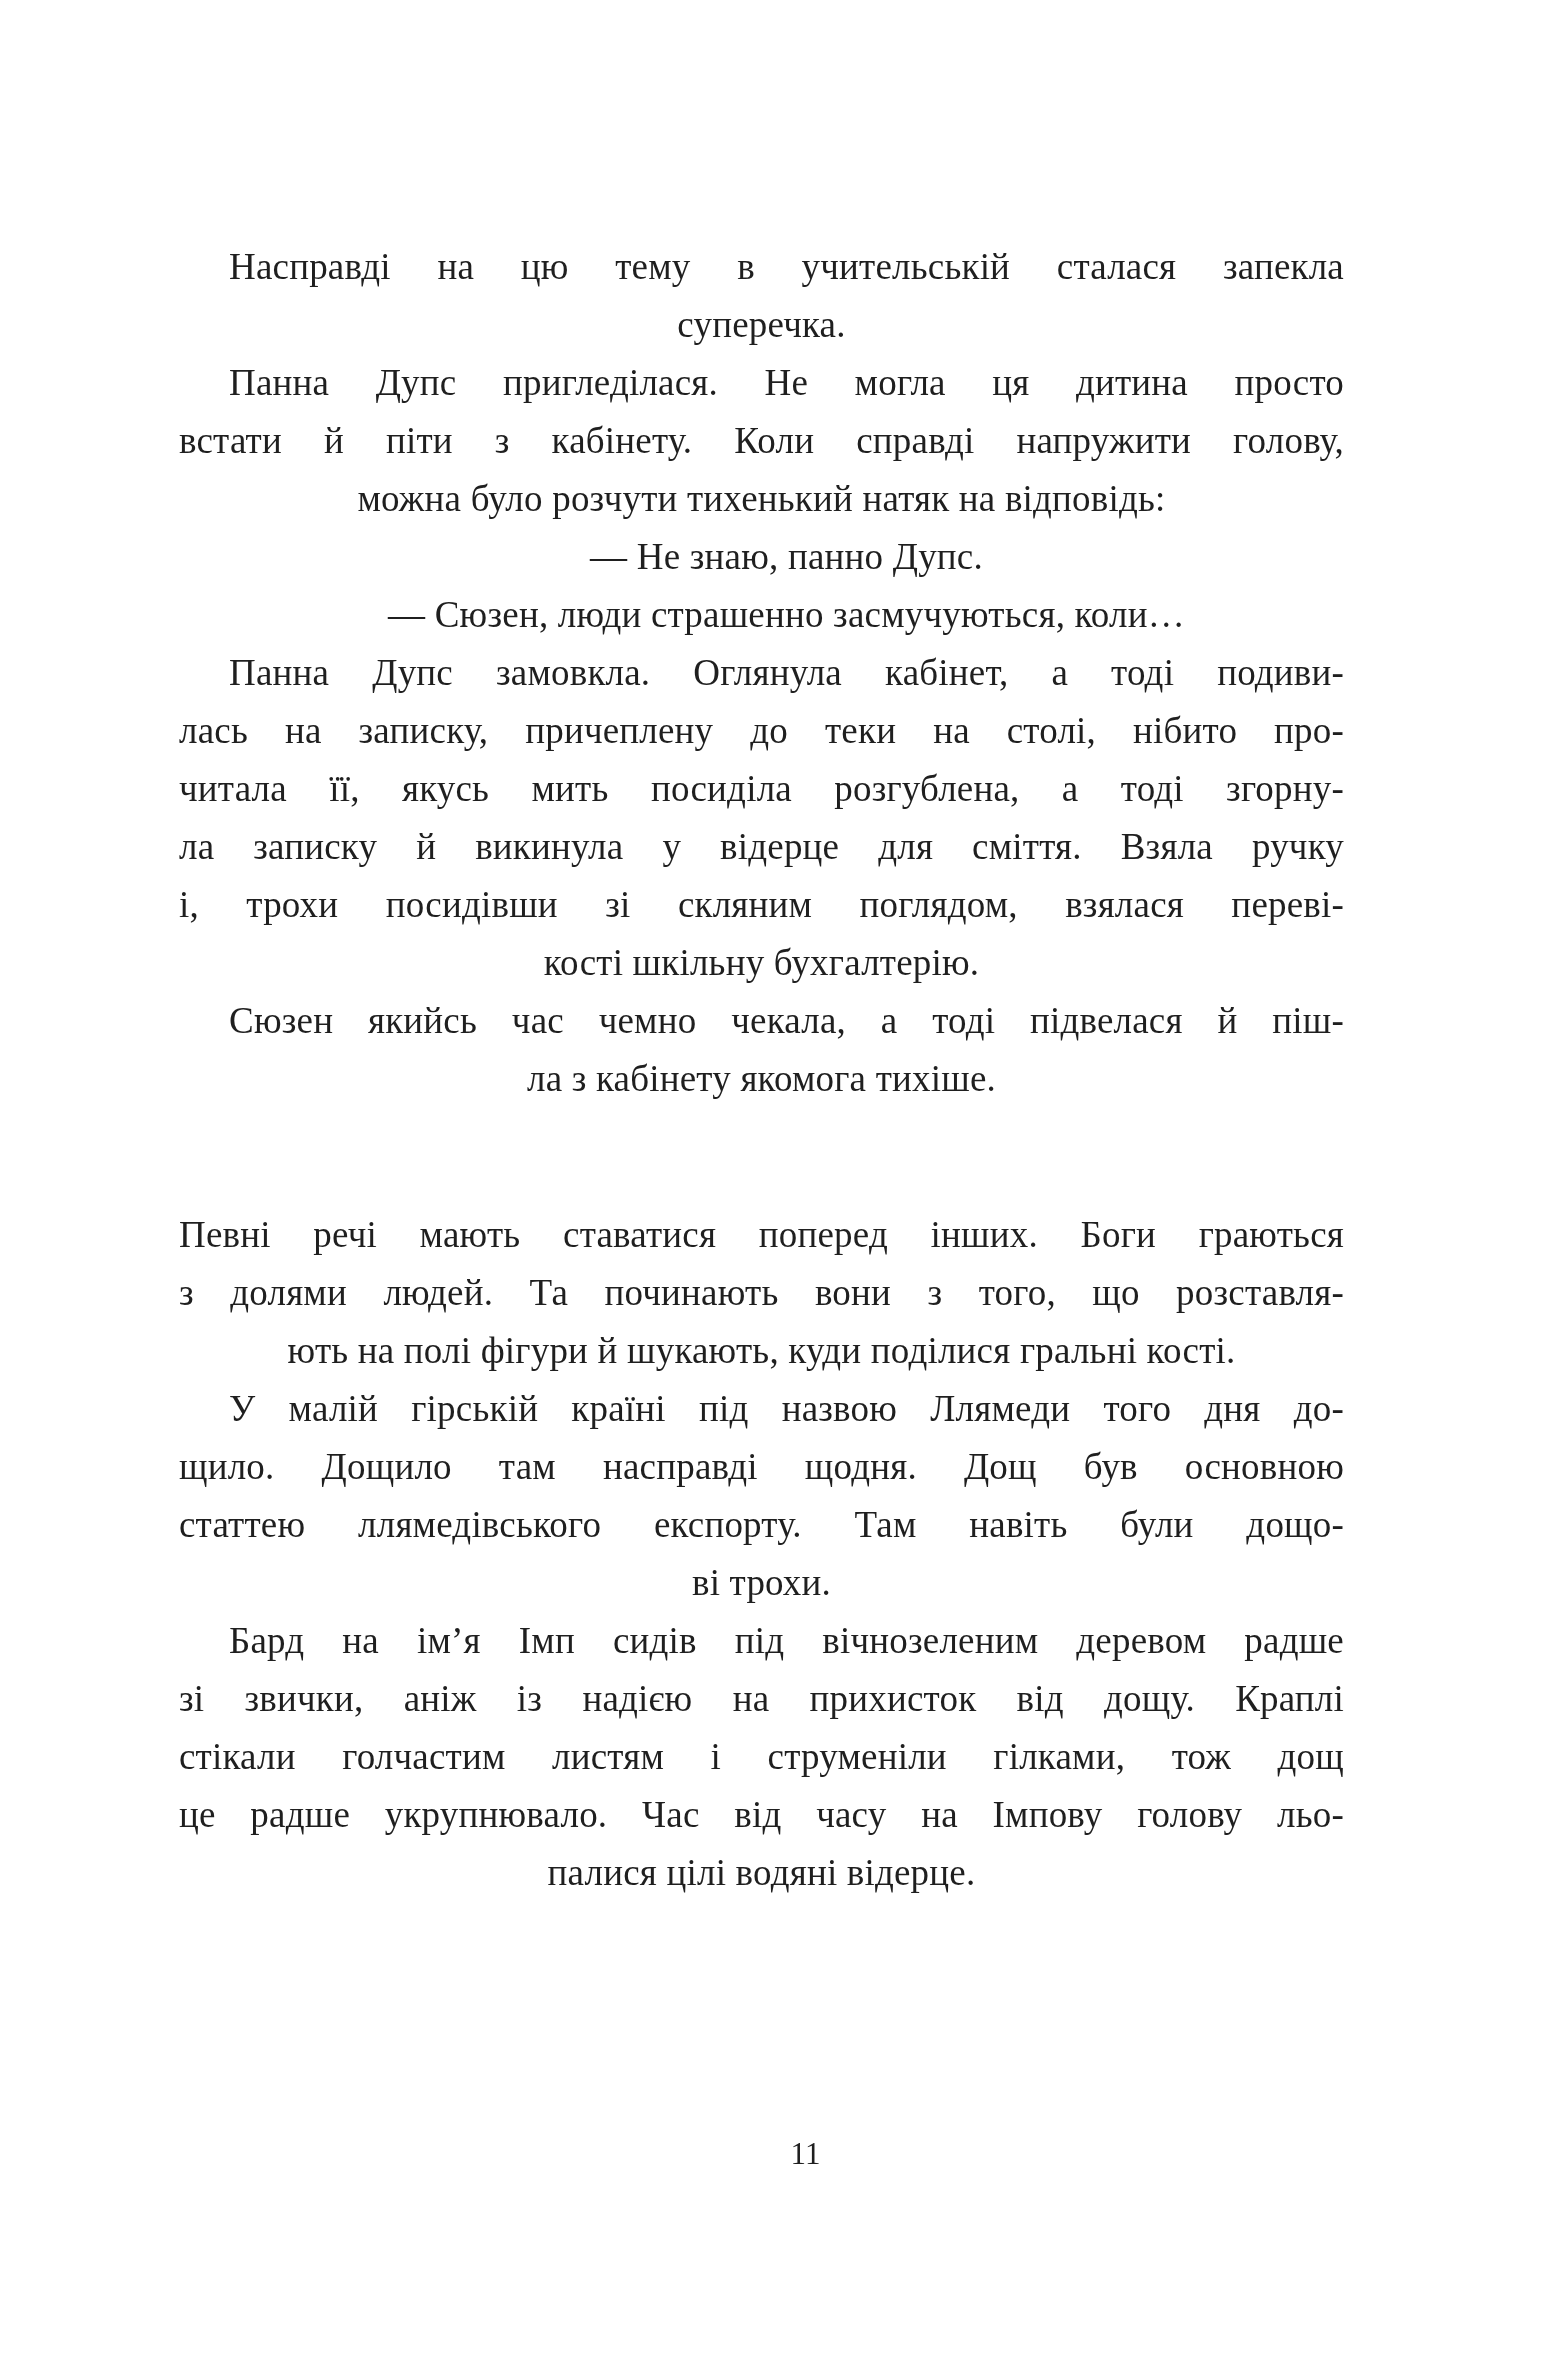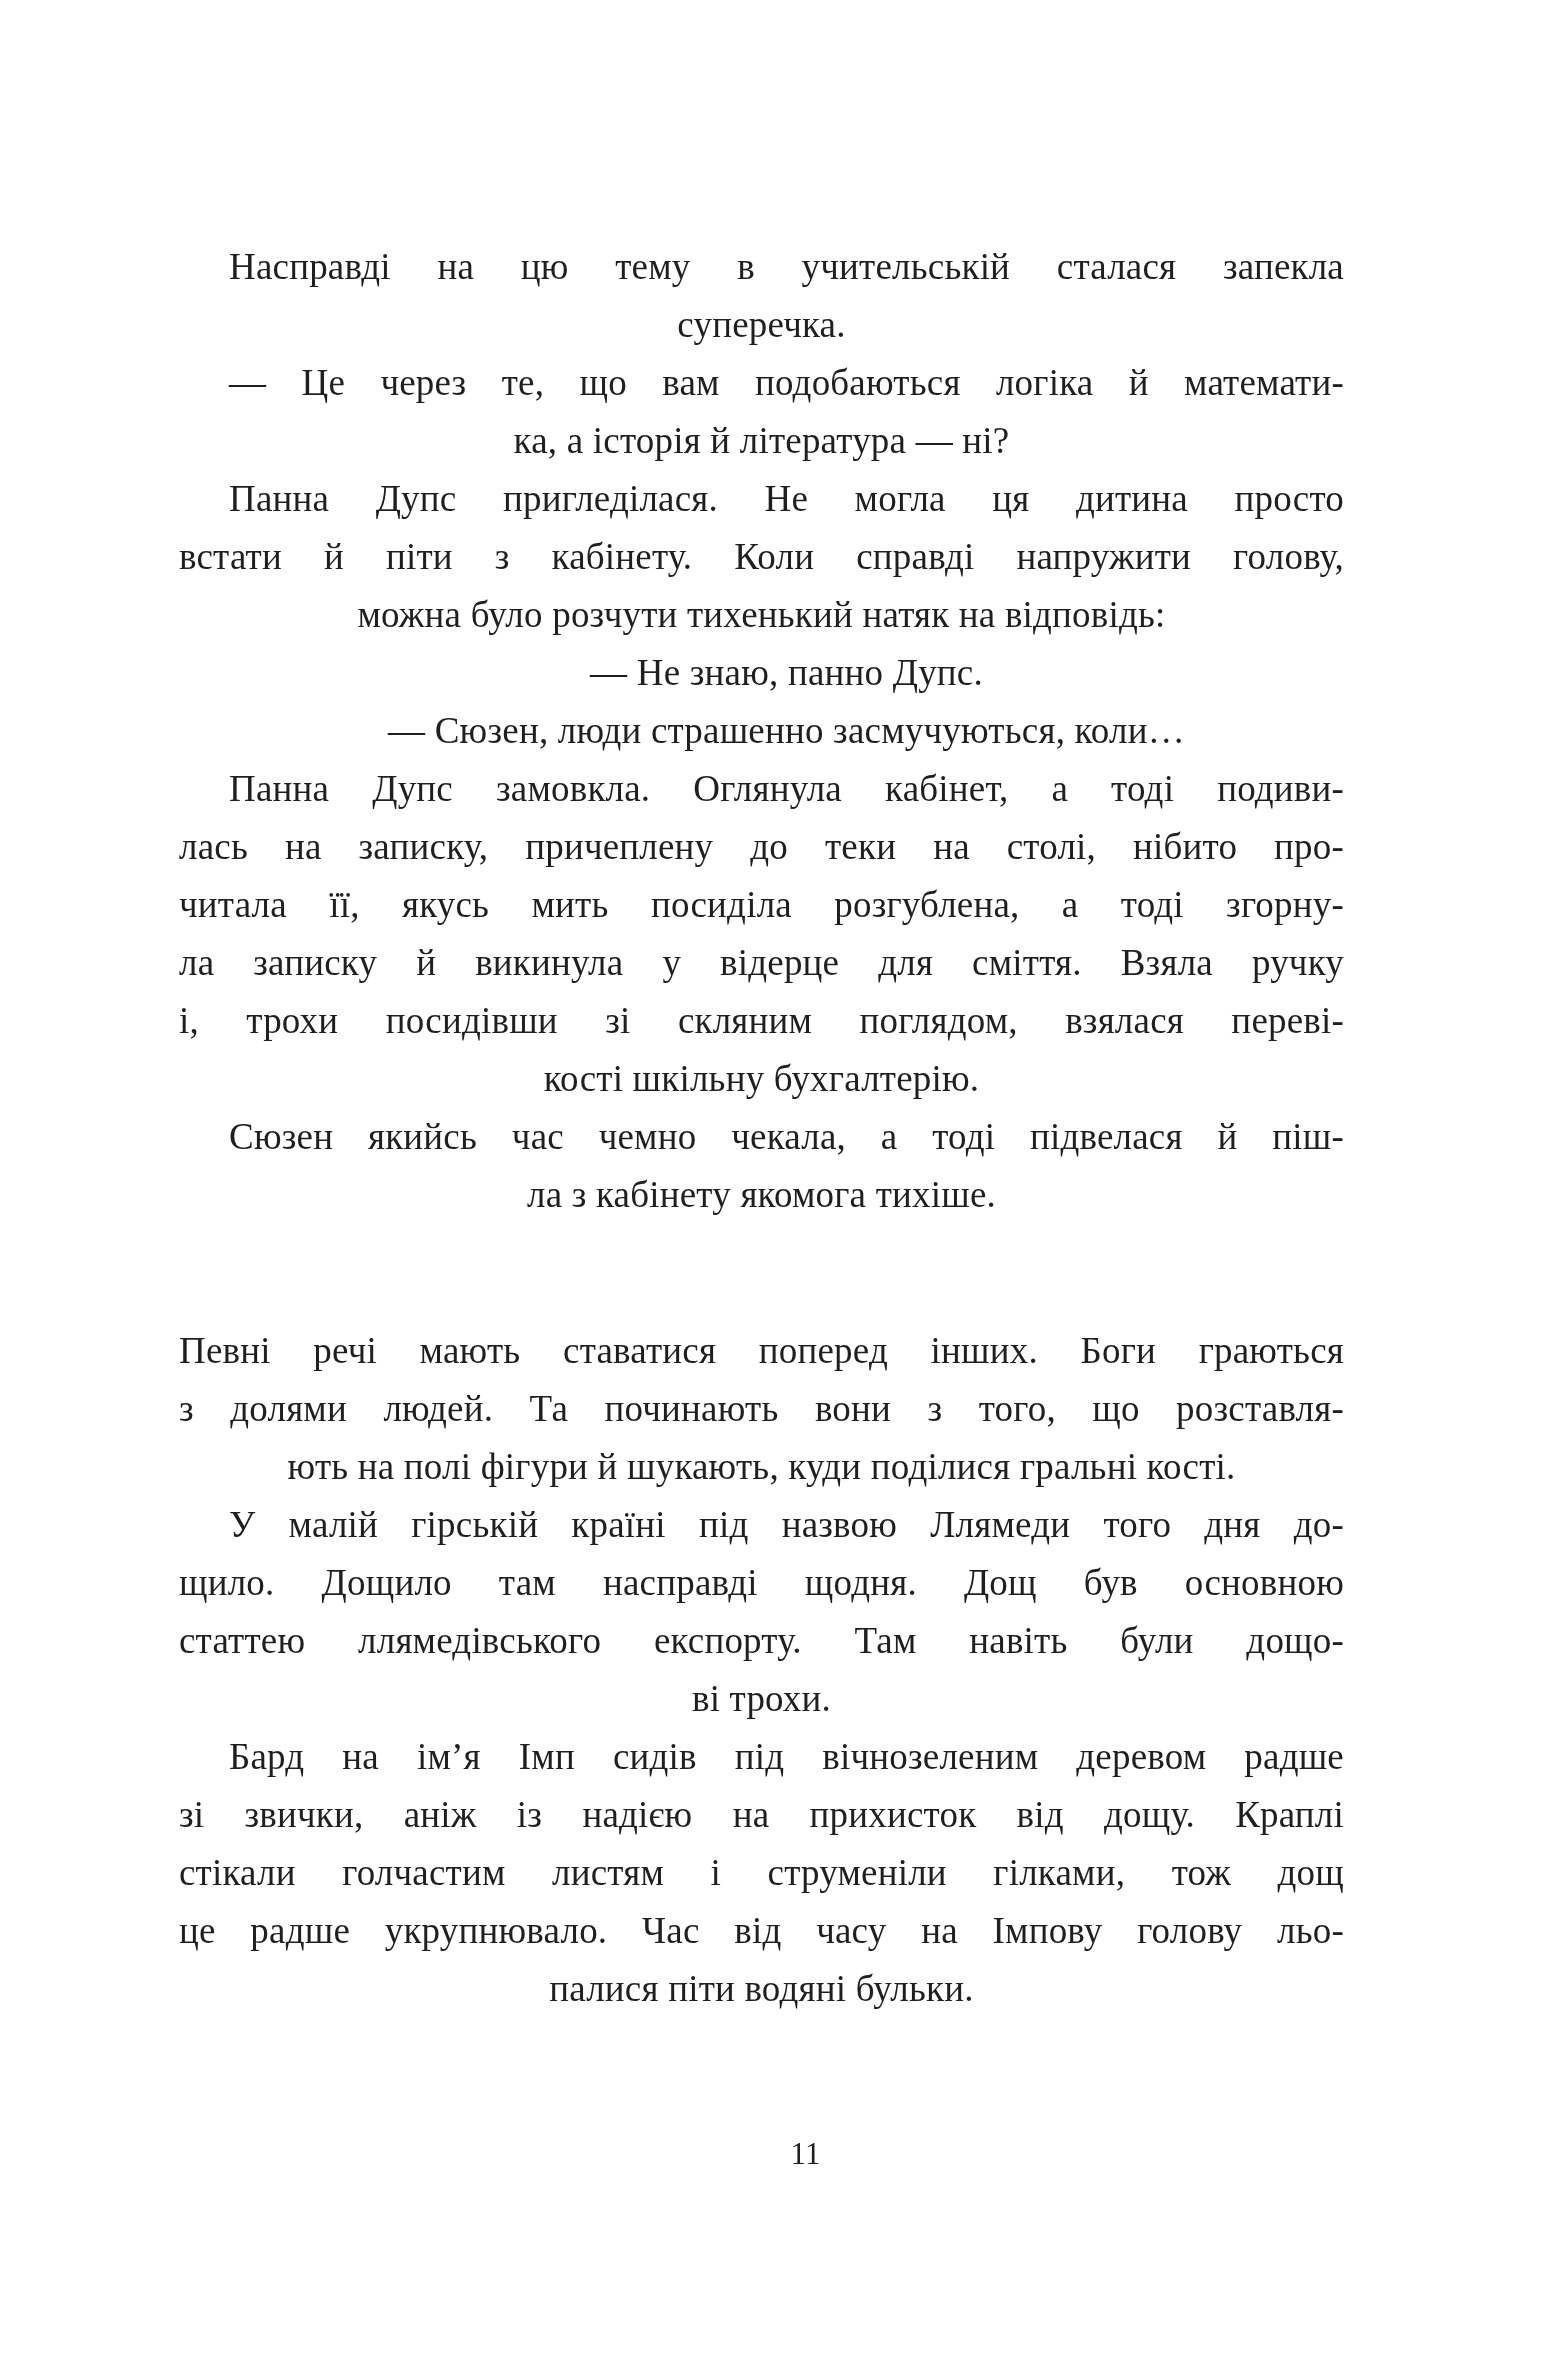--- a/index.html
+++ b/index.html
@@ -61,24 +61,20 @@
 </head>
 <body>
 
 <div class="page">
   <div class="text-block" id="paragraphs">
       <div class="paragraph">
         <div class="line fill indent">Насправді на цю тему в учительській сталася запекла</div>
         <div class="line">суперечка.</div>
       </div>
       <div class="paragraph">
-        <div class="line fill indent">— Це через те, що вам подобаються логіка й математи-</div>
-        <div class="line">ка, а історія й література — ні?</div>
-      </div>
-      <div class="paragraph">
         <div class="line fill indent">Панна Дупс пригледілася. Не могла ця дитина просто</div>
         <div class="line fill">встати й піти з кабінету. Коли справді напружити голову,</div>
         <div class="line">можна було розчути тихенький натяк на відповідь:</div>
       </div>
       <div class="paragraph">
         <div class="line indent">— Не знаю, панно Дупс.</div>
       </div>
       <div class="paragraph">
         <div class="line indent">— Сюзен, люди страшенно засмучуються, коли…</div>
       </div>
@@ -103,18 +99,18 @@
         <div class="line fill indent">У малій гірській країні під назвою Ллямеди того дня до-</div>
         <div class="line fill">щило. Дощило там насправді щодня. Дощ був основною</div>
         <div class="line fill">статтею ллямедівського експорту. Там навіть були дощо-</div>
         <div class="line">ві трохи.</div>
       </div>
       <div class="paragraph">
         <div class="line fill indent">Бард на ім’я Імп сидів під вічнозеленим деревом радше</div>
         <div class="line fill">зі звички, аніж із надією на прихисток від дощу. Краплі</div>
         <div class="line fill">стікали голчастим листям і струменіли гілками, тож дощ</div>
         <div class="line fill">це радше укрупнювало. Час від часу на Імпову голову льо-</div>
-        <div class="line">палися піти водяні бульки.</div>
+        <div class="line">палися цілі водяні відерце.</div>
       </div>
     </div>
   <div class="page-number">11</div>
 </div>
 
 
 </body></html>

